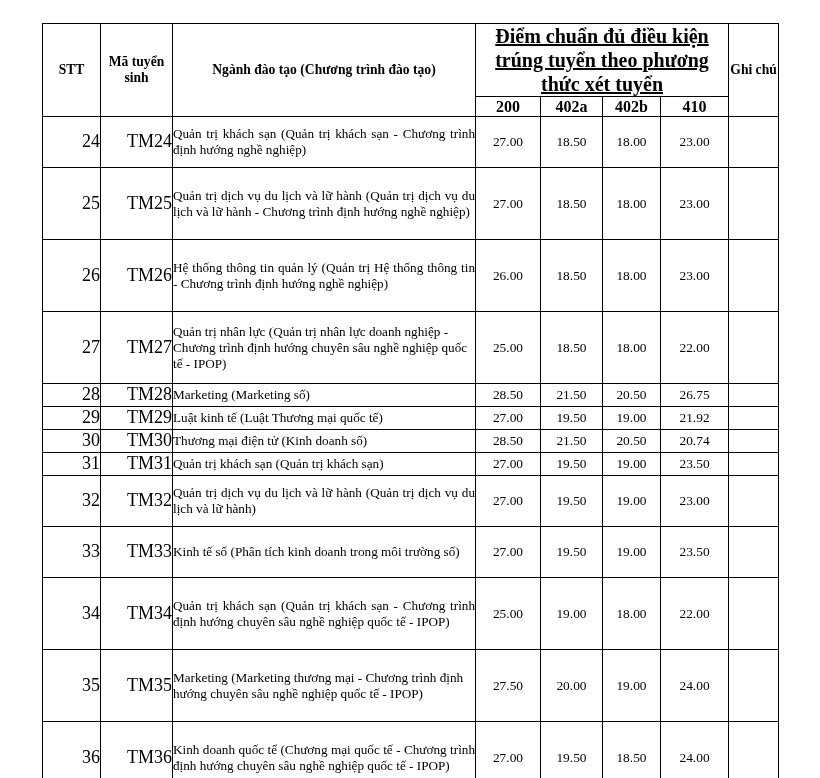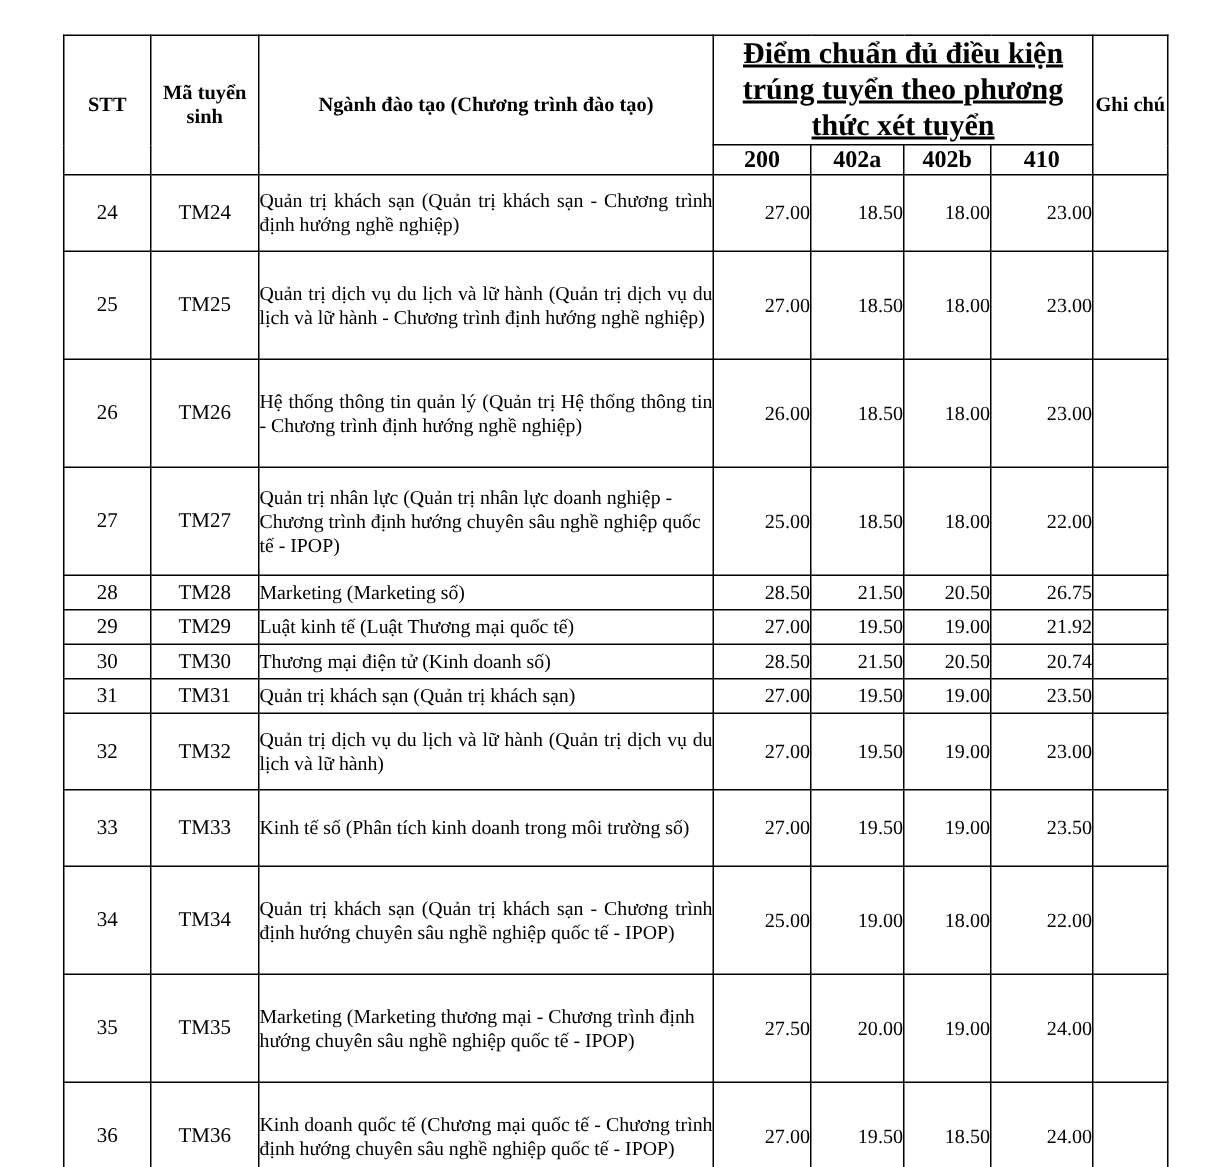--- a/index.html
+++ b/index.html
@@ -62,37 +62,37 @@
     padding: 2px 4px;
     text-decoration: underline;
   }
   th.h-sub {
     font-size: 16px;
     padding: 1px 2px;
   }
 
   td.cell-stt,
   td.cell-ma {
-    text-align: center;
-    font-size: 14px;
+    text-align: right;
+    font-size: 18px;
   }
   td.cell-nganh {
     text-align: justify;
     text-justify: inter-word;
     padding: 1px 5px 2px 5px;
     font-size: 13.2px;
     line-height: 1.22;
     hyphens: none;
   }
   td.cell-nganh.align-left {
     text-align: left;
     margin-left: 26px;
   }
   td.cell-score {
-    text-align: right;
+    text-align: center;
     font-size: 13.4px;
   }
   td.cell-note {
     text-align: center;
   }
   .row-h2 > td { height: 23px; }
   .row-h3 > td { height: 51px; }
   .row-h4 > td { height: 72px; }
   .row-h5 > td { height: 84px; }
 

